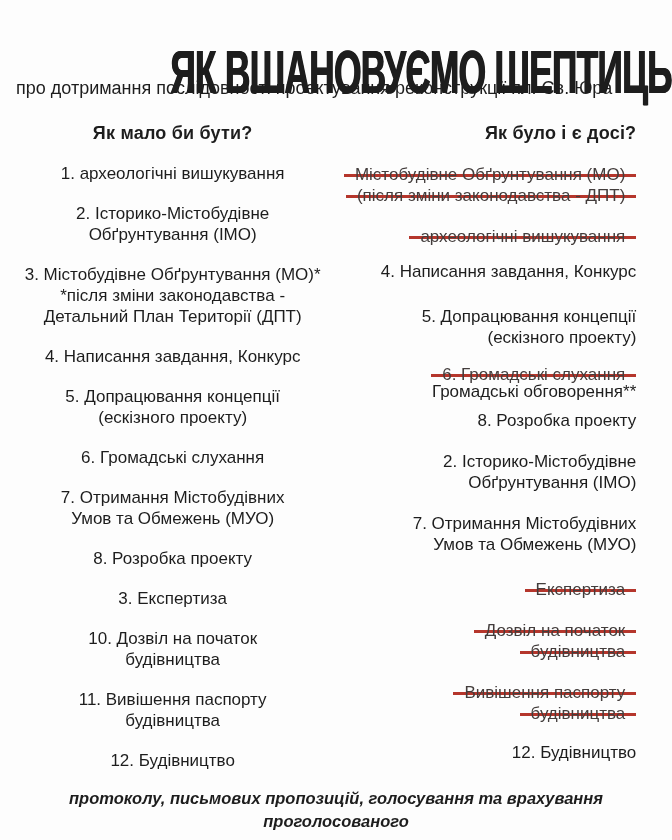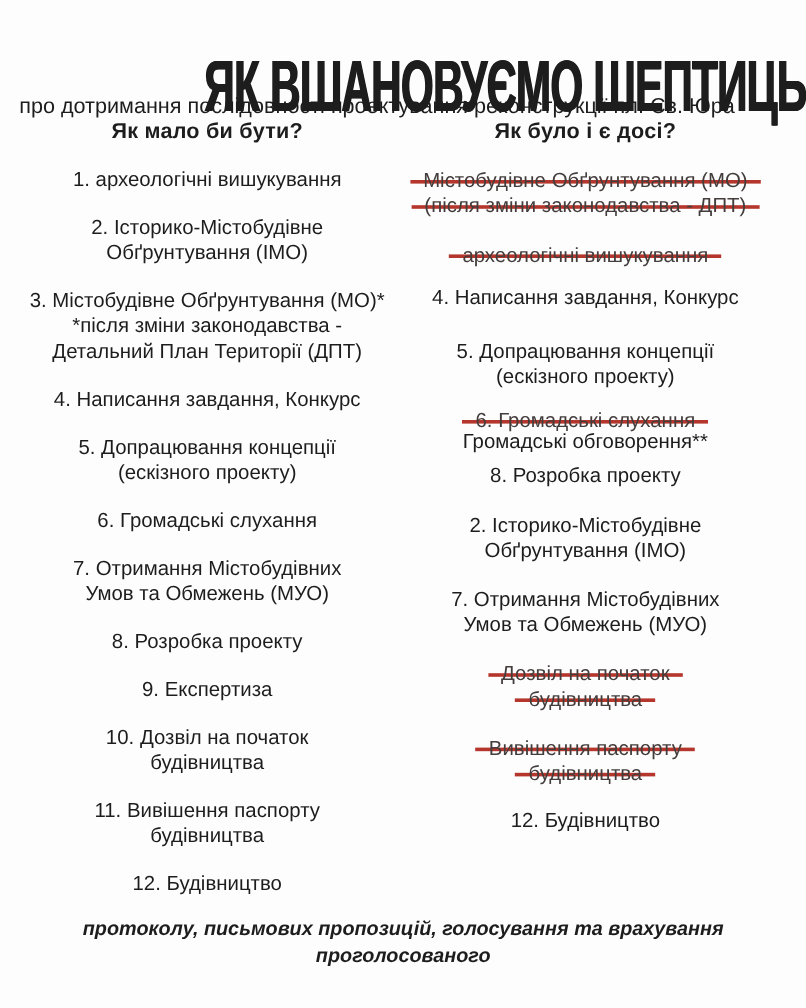--- a/index.html
+++ b/index.html
@@ -25,27 +25,27 @@
     text-shadow:0.8px 0 currentColor,-0.8px 0 currentColor;
   }
   .subtitle{
     margin:10px 16px 0;
     text-align:left;
     font-size:18px;
     font-weight:400;
   }
   .columns{
     display:flex;
-    margin-top:0;
+    margin-top:24px;
     padding:0 6px;
     align-items:flex-start;
   }
   .col{text-align:center;font-size:17px;line-height:21px;}
   .col-left{width:50.5%;}
-  .col-right{width:45%;}
+  .col-right{width:45%;text-align:right;}
   .col-header{
     margin:0;
     font-size:18px;
     font-weight:bold;
     letter-spacing:0.2px;
   }
   .item{margin-top:19px;}
   .col-right .item{margin-top:20px;}
   .col-right .item.mt8{margin-top:8px;}
   .col-right .item.mt14{margin-top:14px;}
@@ -109,21 +109,21 @@
         <span class="line">6. Громадські слухання</span>
       </div>
       <div class="item">
         <span class="line">7. Отримання Містобудівних</span>
         <span class="line">Умов та Обмежень (МУО)</span>
       </div>
       <div class="item">
         <span class="line">8. Розробка проекту</span>
       </div>
       <div class="item">
-        <span class="line">9. Експертиза</span>
+        <span class="line">3. Експертиза</span>
       </div>
       <div class="item">
         <span class="line">10. Дозвіл на початок</span>
         <span class="line">будівництва</span>
       </div>
       <div class="item">
         <span class="line">11. Вивішення паспорту</span>
         <span class="line">будівництва</span>
       </div>
       <div class="item">
@@ -156,20 +156,23 @@
         <span class="line">8. Розробка проекту</span>
       </div>
       <div class="item">
         <span class="line">2. Історико-Містобудівне</span>
         <span class="line">Обґрунтування (ІМО)</span>
       </div>
       <div class="item">
         <span class="line">7. Отримання Містобудівних</span>
         <span class="line">Умов та Обмежень (МУО)</span>
       </div>
+      <div class="item mt24">
+        <span class="line"><span class="struck">Експертиза</span></span>
+      </div>
       <div class="item">
         <span class="line"><span class="struck">Дозвіл на початок</span></span>
         <span class="line"><span class="struck">будівництва</span></span>
       </div>
       <div class="item">
         <span class="line"><span class="struck">Вивішення паспорту</span></span>
         <span class="line"><span class="struck">будівництва</span></span>
       </div>
       <div class="item mt18">
         <span class="line">12. Будівництво</span>

